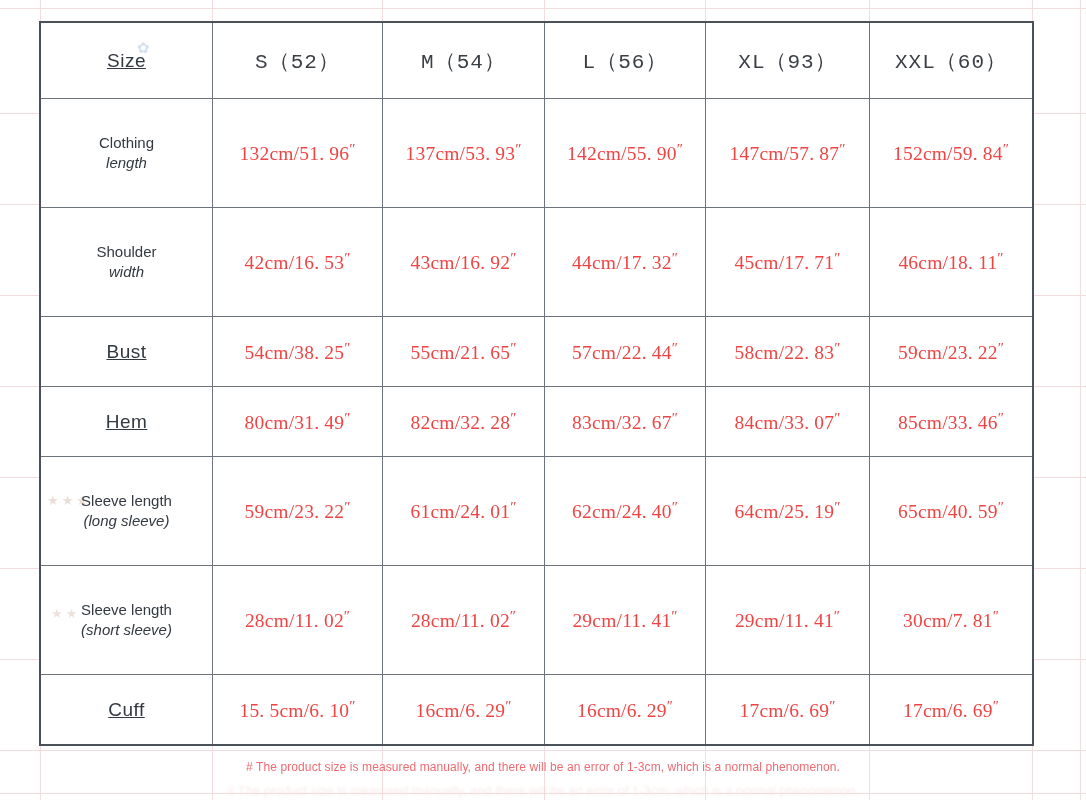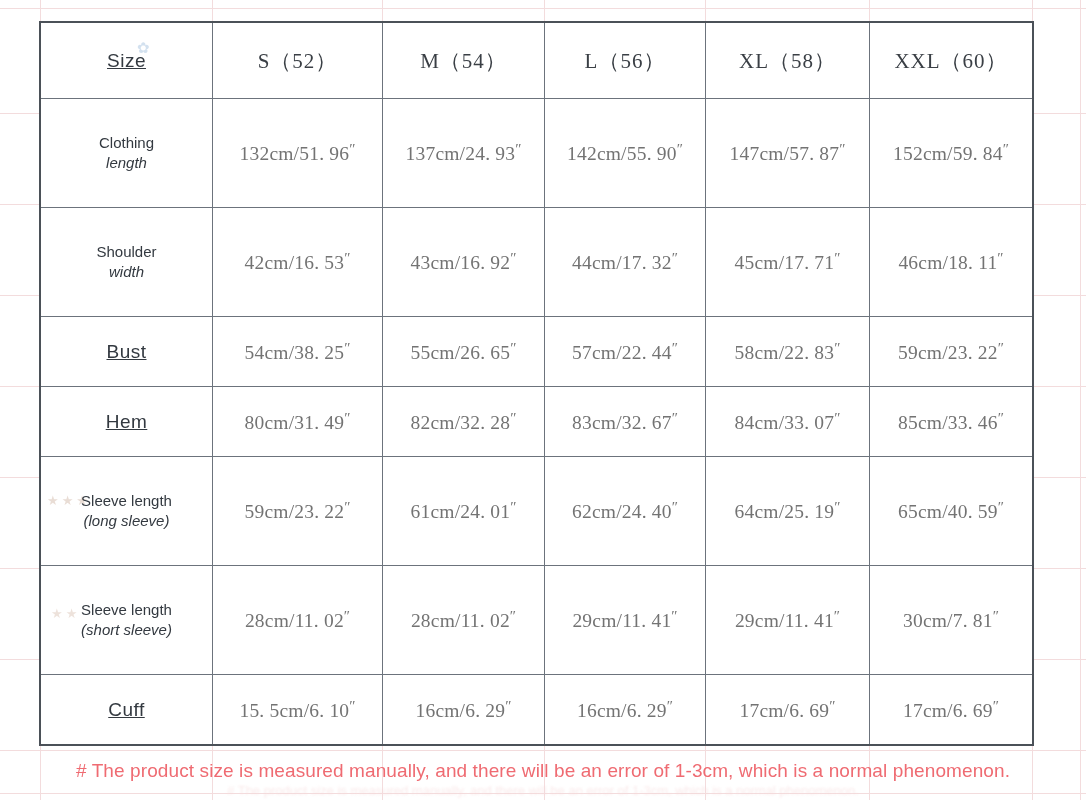--- a/index.html
+++ b/index.html
@@ -68,42 +68,42 @@
   }
   td.label.r0 .wm{top:16px;left:96px;color:#a8c4e0;opacity:.5;font-size:15px;}
   td.label.r4 .wm{top:36px;left:6px;color:#d8c2b4;opacity:.55;letter-spacing:3px;}
   td.label.r5 .wm{top:40px;left:10px;color:#dcc6b8;opacity:.5;letter-spacing:3px;}
   td.label.r2 .wm{top:44px;left:60px;color:#cfd6de;opacity:.6;letter-spacing:2px;}
   td.label.r3 .wm{top:52px;left:64px;color:#cfd6de;opacity:.6;letter-spacing:2px;}
   td.label.r6 .wm{top:44px;left:92px;color:#cdd5de;opacity:.55;}
 
   
   td.size-head{
-    font-family:Liberation Serif, serif;
+    font-family:Liberation Mono, monospace;
     font-size:21px;
     color:#3a3f45;
     letter-spacing:1px;
   }
   
   td.val{
     font-family:"Liberation Serif",serif;
     font-size:19.5px;
-    color:#737373;
+    color:#ef4444;
     letter-spacing:.2px;
     white-space:nowrap;
   }
   td.val .pr{font-size:15px;vertical-align:6px;letter-spacing:0;}
 
   
   .footnote{
     position:absolute;
     left:40px;right:40px;top:760px;
     text-align:center;
     color:#ef6b72;
-    font-size:19px;
+    font-size:12px;
     font-family:"Liberation Sans",sans-serif;
     letter-spacing:.1px;
     white-space:nowrap;
     z-index:3;
   }
   .footnote-ghost{
     position:absolute;
     left:40px;right:40px;top:783px;
     text-align:center;
     color:#f6d9da;
@@ -154,34 +154,34 @@
       <tbody>
 
         <tr>
           <td class="label big r0">
             <span class="wm">✿</span>
             <span class="lbl">Size</span>
           </td>
           <td class="size-head">S（52）</td>
           <td class="size-head">M（54）</td>
           <td class="size-head">L（56）</td>
-          <td class="size-head">XL（58）</td>
+          <td class="size-head">XL（93）</td>
           <td class="size-head">XXL（60）</td>
         </tr>
 
         <tr>
           <td class="label small r1">
             <span class="wm"></span>
             <span class="lbl">
               <span>Clothing</span>
               <span class="sub">length</span>
             </span>
           </td>
           <td class="val"><span>132cm/51. 96</span><span class="pr">″</span></td>
-          <td class="val"><span>137cm/24. 93</span><span class="pr">″</span></td>
+          <td class="val"><span>137cm/53. 93</span><span class="pr">″</span></td>
           <td class="val"><span>142cm/55. 90</span><span class="pr">″</span></td>
           <td class="val"><span>147cm/57. 87</span><span class="pr">″</span></td>
           <td class="val"><span>152cm/59. 84</span><span class="pr">″</span></td>
         </tr>
 
         <tr>
           <td class="label small r2">
             <span class="wm"></span>
             <span class="lbl">
               <span>Shoulder</span>
@@ -194,21 +194,21 @@
           <td class="val"><span>45cm/17. 71</span><span class="pr">″</span></td>
           <td class="val"><span>46cm/18. 11</span><span class="pr">″</span></td>
         </tr>
 
         <tr>
           <td class="label big r2">
             <span class="wm"></span>
             <span class="lbl">Bust</span>
           </td>
           <td class="val"><span>54cm/38. 25</span><span class="pr">″</span></td>
-          <td class="val"><span>55cm/26. 65</span><span class="pr">″</span></td>
+          <td class="val"><span>55cm/21. 65</span><span class="pr">″</span></td>
           <td class="val"><span>57cm/22. 44</span><span class="pr">″</span></td>
           <td class="val"><span>58cm/22. 83</span><span class="pr">″</span></td>
           <td class="val"><span>59cm/23. 22</span><span class="pr">″</span></td>
         </tr>
 
         <tr>
           <td class="label big r3">
             <span class="wm"></span>
             <span class="lbl">Hem</span>
           </td>

